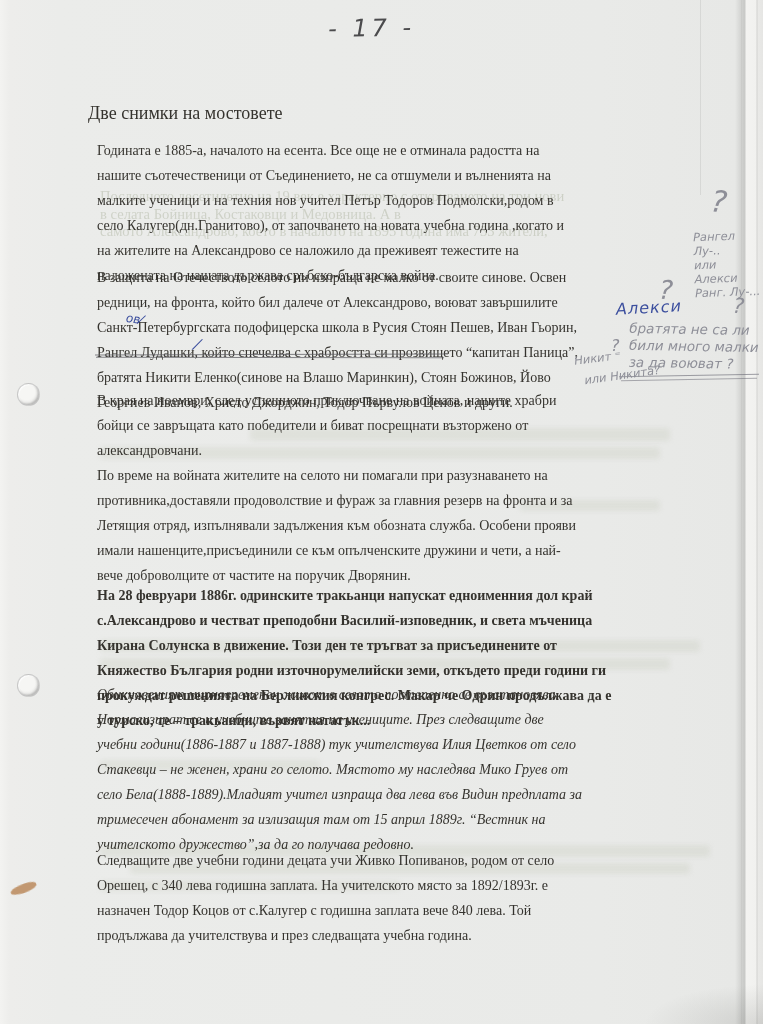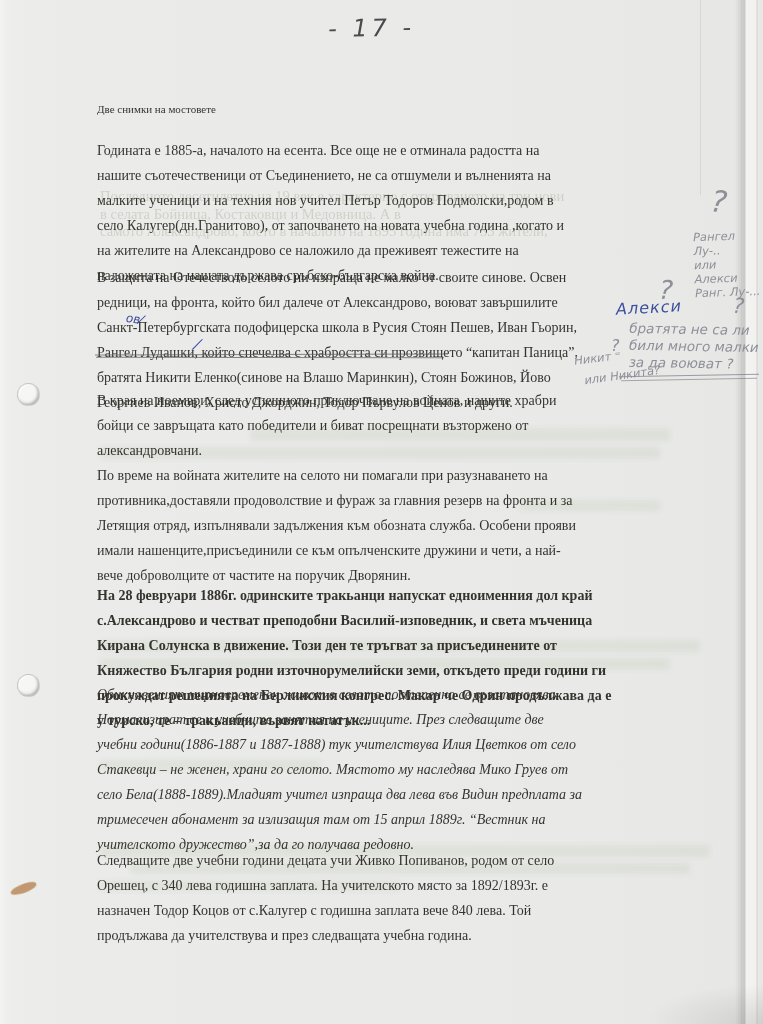--- a/index.html
+++ b/index.html
@@ -24,21 +24,21 @@
   .corner-shadow{position:absolute;right:0;bottom:0;width:120px;height:40px;
     background:radial-gradient(ellipse at 100% 100%, rgba(60,60,55,.14), transparent 70%);}
   .smudge{position:absolute;background:rgba(168,172,148,.16);filter:blur(2.5px);border-radius:4px;}
 
   .pageno{
     position:absolute;left:328px;top:14px;width:110px;
     font-family:"DejaVu Sans", sans-serif;font-style:italic;
     font-size:24px;letter-spacing:4px;color:#4b4b4d;
     transform:rotate(-1deg);
   }
-  .title{position:absolute;left:97px;top:103px;font-size:11px;}
+  .title{position:absolute;left:88px;top:103px;font-size:18px;}
   .para{
     position:absolute;left:97px;width:548px;
     font-size:14px;line-height:25px;
     white-space:pre-line;
   }
   
   .hand-underline{position:absolute;height:0;border-top:1.6px solid rgba(95,95,100,.75);}
   .hand-underline.second{border-top-width:1.2px;}
   
   .bleed{

